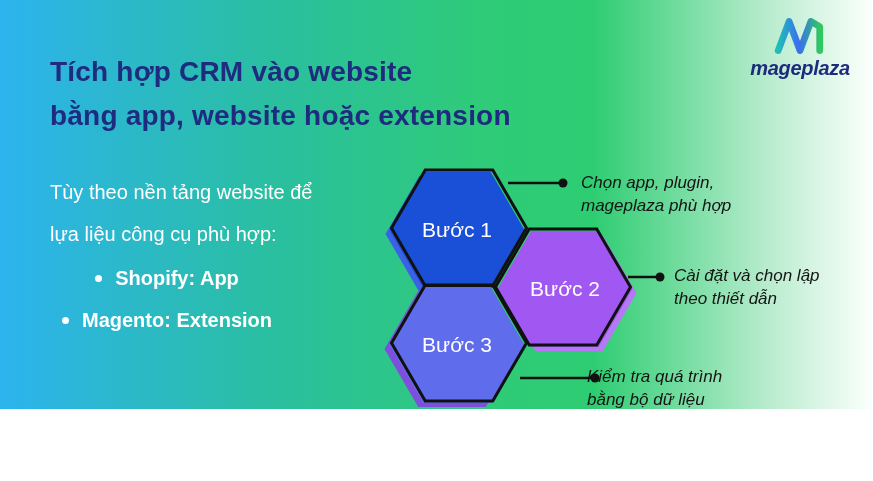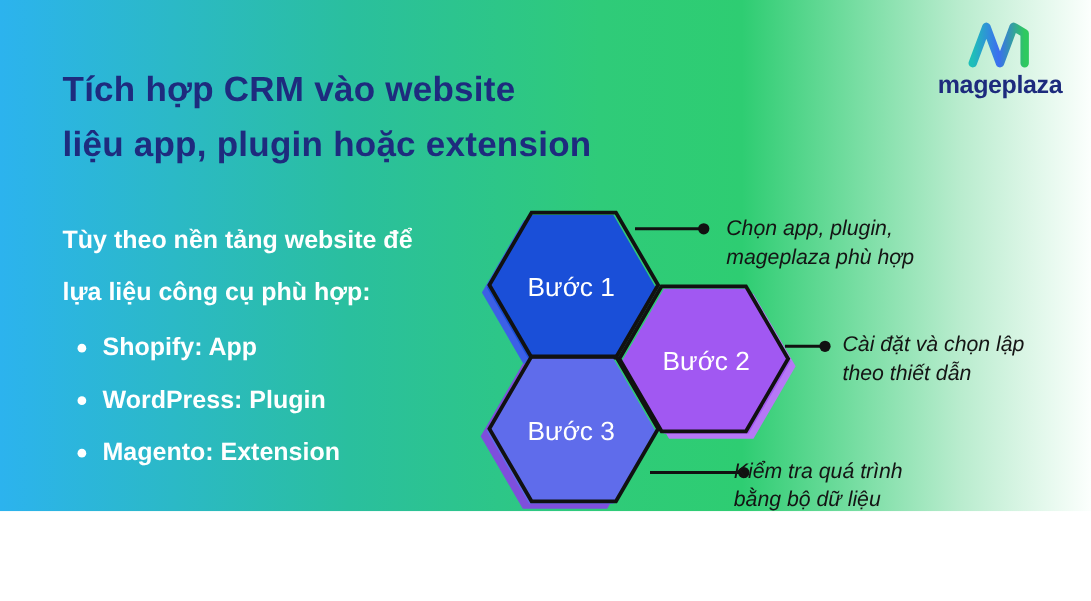--- a/index.html
+++ b/index.html
@@ -28,41 +28,42 @@
     color: #1e2b7e;
     line-height: 44px;
     letter-spacing: 0.2px;
   }
 
   .intro {
     position: absolute;
     left: 50px;
     top: 171px;
     font-size: 20px;
-    font-weight: 700;
+    font-weight: 400;
     color: #ffffff;
     line-height: 42px;
   }
 
   .bullets {
     position: absolute;
     left: 62px;
     top: 257px;
     margin: 0;
     padding: 0;
     list-style: none;
   }
   .bullets li {
     height: 42px;
     display: flex;
     align-items: center;
     gap: 13px;
     color: #ffffff;
     font-size: 20px;
     font-weight: 700;
+    justify-content: center;
   }
   .bullet-dot {
     width: 7px;
     height: 7px;
     border-radius: 50%;
     background: #ffffff;
     flex: 0 0 auto;
   }
 
   .hex-svg {
@@ -109,30 +110,31 @@
     text-align: center;
   }
   .logo-mark { display: block; margin: 0 auto; }
   .logo-brand {
     display: block;
     margin-top: 1px;
     font-size: 20px;
     font-weight: 700;
     color: #1d2b7d;
     letter-spacing: -0.3px;
+    font-style: italic;
   }
 </style>
 </head>
 <body>
 
 <div class="canvas">
 
   <div class="title">
     <div>Tích hợp CRM vào website</div>
-    <div>liệu app, plugin hoặc extension</div>
+    <div>bằng app, website hoặc extension</div>
   </div>
 
   <div class="logo">
     <svg class="logo-mark" width="54" height="40" viewBox="0 0 52 38">
       <defs>
         <linearGradient id="logograd" x1="0" y1="0" x2="1" y2="0">
           <stop offset="0" stop-color="#1fbfb8"></stop>
           <stop offset="0.5" stop-color="#3b6ef0"></stop>
           <stop offset="1" stop-color="#2fc95f"></stop>
         </linearGradient>
@@ -147,24 +149,20 @@
     <div>lựa liệu công cụ phù hợp:</div>
   </div>
 
   <ul class="bullets">
     <li>
       <span class="bullet-dot"></span>
       <span>Shopify: App</span>
     </li>
     <li>
       <span class="bullet-dot"></span>
-      <span>WordPress: Plugin</span>
-    </li>
-    <li>
-      <span class="bullet-dot"></span>
       <span>Magento: Extension</span>
     </li>
   </ul>
 
   <svg class="hex-svg" width="873" height="481" viewBox="0 0 873 481">
 
     <g>
       <polygon points="425.25,170 492.75,170 526.5,228 492.75,286 425.25,286 391.5,228" transform="translate(-6 6)" fill="#3c60e6"></polygon>
       <polygon points="425.25,170 492.75,170 526.5,228 492.75,286 425.25,286 391.5,228" transform="translate(-2 2)" fill="#1a4fd8"></polygon>
       <polygon class="hex-outline" points="425.25,170 492.75,170 526.5,228 492.75,286 425.25,286 391.5,228"></polygon>

